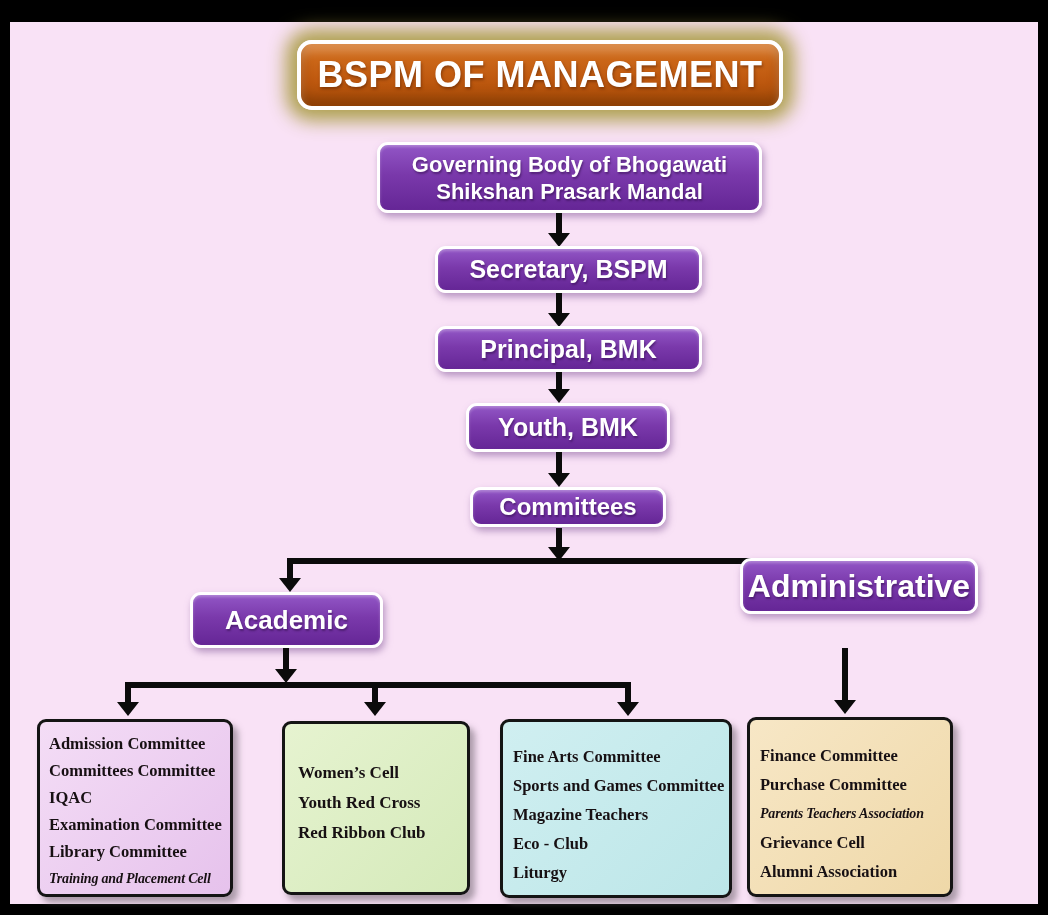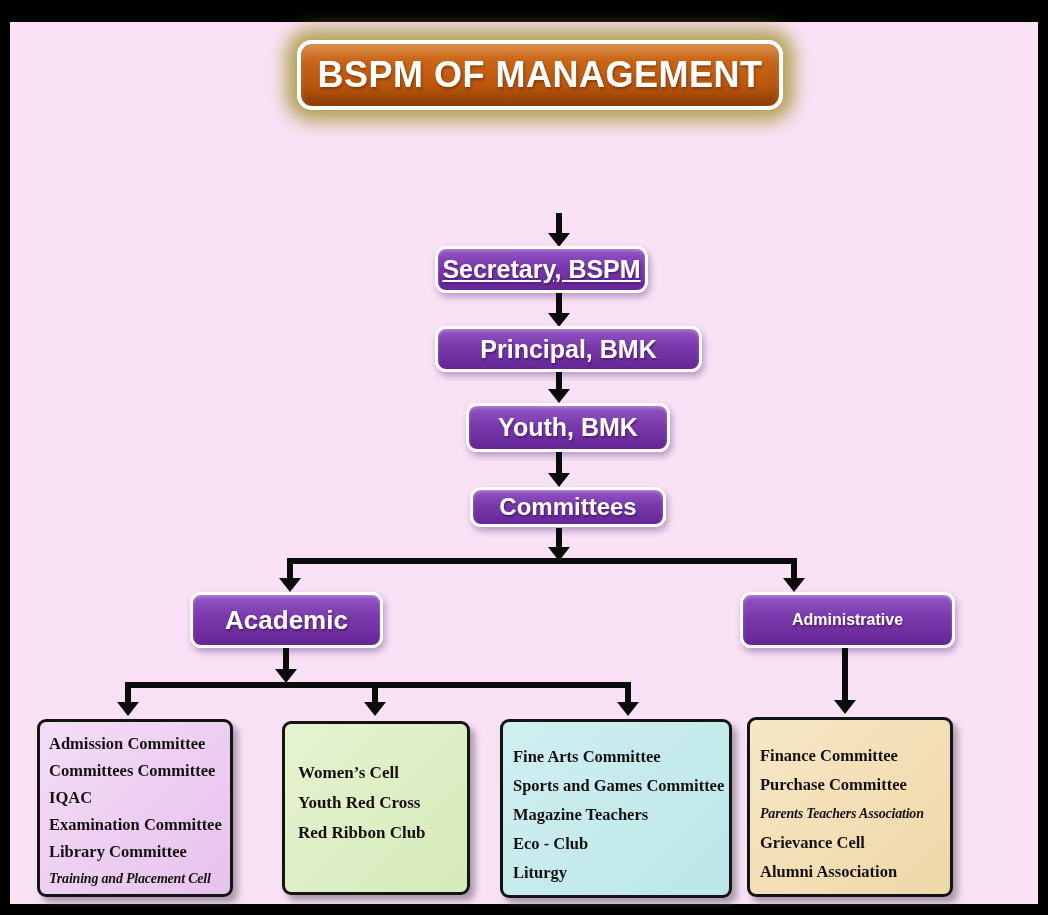--- a/index.html
+++ b/index.html
@@ -27,26 +27,26 @@
   .pnode{
     position:absolute;box-sizing:border-box;
     display:flex;align-items:center;justify-content:center;text-align:center;
     background:linear-gradient(180deg,#9256c6 0%,#7a39ab 45%,#652696 100%);
     border:3px solid #fff;border-radius:11px;
     color:#fff;font-weight:bold;
     text-shadow:1px 2px 2px rgba(45,12,70,.5);
     box-shadow:2px 4px 7px rgba(140,100,160,.6), inset 0 2px 3px rgba(255,255,255,.28);
   }
   .governing{left:377px;top:142px;width:385px;height:71px;font-size:22px;line-height:27px;padding:0 10px;}
-  .secretary{left:435px;top:246px;width:213px;height:47px;font-size:25px;text-decoration:underline;}
+  .secretary{left:435px;top:246px;width:267px;height:47px;font-size:25px;}
   .principal{left:435px;top:326px;width:267px;height:46px;font-size:25px;}
   .staff{left:466px;top:403px;width:204px;height:49px;font-size:25px;}
   .committees{left:470px;top:487px;width:196px;height:40px;font-size:24px;}
   .academic{left:190px;top:592px;width:193px;height:56px;font-size:26px;}
-  .administrative{left:740px;top:592px;width:215px;height:56px;font-size:16px;}
+  .administrative{left:740px;top:558px;width:238px;height:56px;font-size:32px;}
   
   .vline{position:absolute;width:6px;background:var(--connector,#0b0b0b);}
   .hline{position:absolute;height:6px;background:var(--connector,#0b0b0b);}
   .ahead{position:absolute;width:0;height:0;
     border-left:11px solid transparent;border-right:11px solid transparent;
     border-top:14px solid var(--connector,#0b0b0b);}
   
   .bbox{
     position:absolute;box-sizing:border-box;overflow:hidden;
     border:3px solid #141414;border-radius:9px;
@@ -69,20 +69,21 @@
     padding:21px 0 0 10px;font-size:16.5px;line-height:29px;}
 </style>
 </head>
 <body>
 
 <div class="page">
   <div class="canvas"></div>
 
   <div class="title-box">BSPM OF MANAGEMENT</div>
 
+  <div class="pnode governing">Governing Body of Bhogawati Shikshan Prasark Mandal</div>
 
   <div class="vline" style="left:556px;top:213px;height:21px;"></div>
   <div class="ahead" style="left:548px;top:233px;"></div>
 
   <div class="pnode secretary">Secretary, BSPM</div>
 
   <div class="vline" style="left:556px;top:293px;height:21px;"></div>
   <div class="ahead" style="left:548px;top:313px;"></div>
 
   <div class="pnode principal">Principal, BMK</div>

